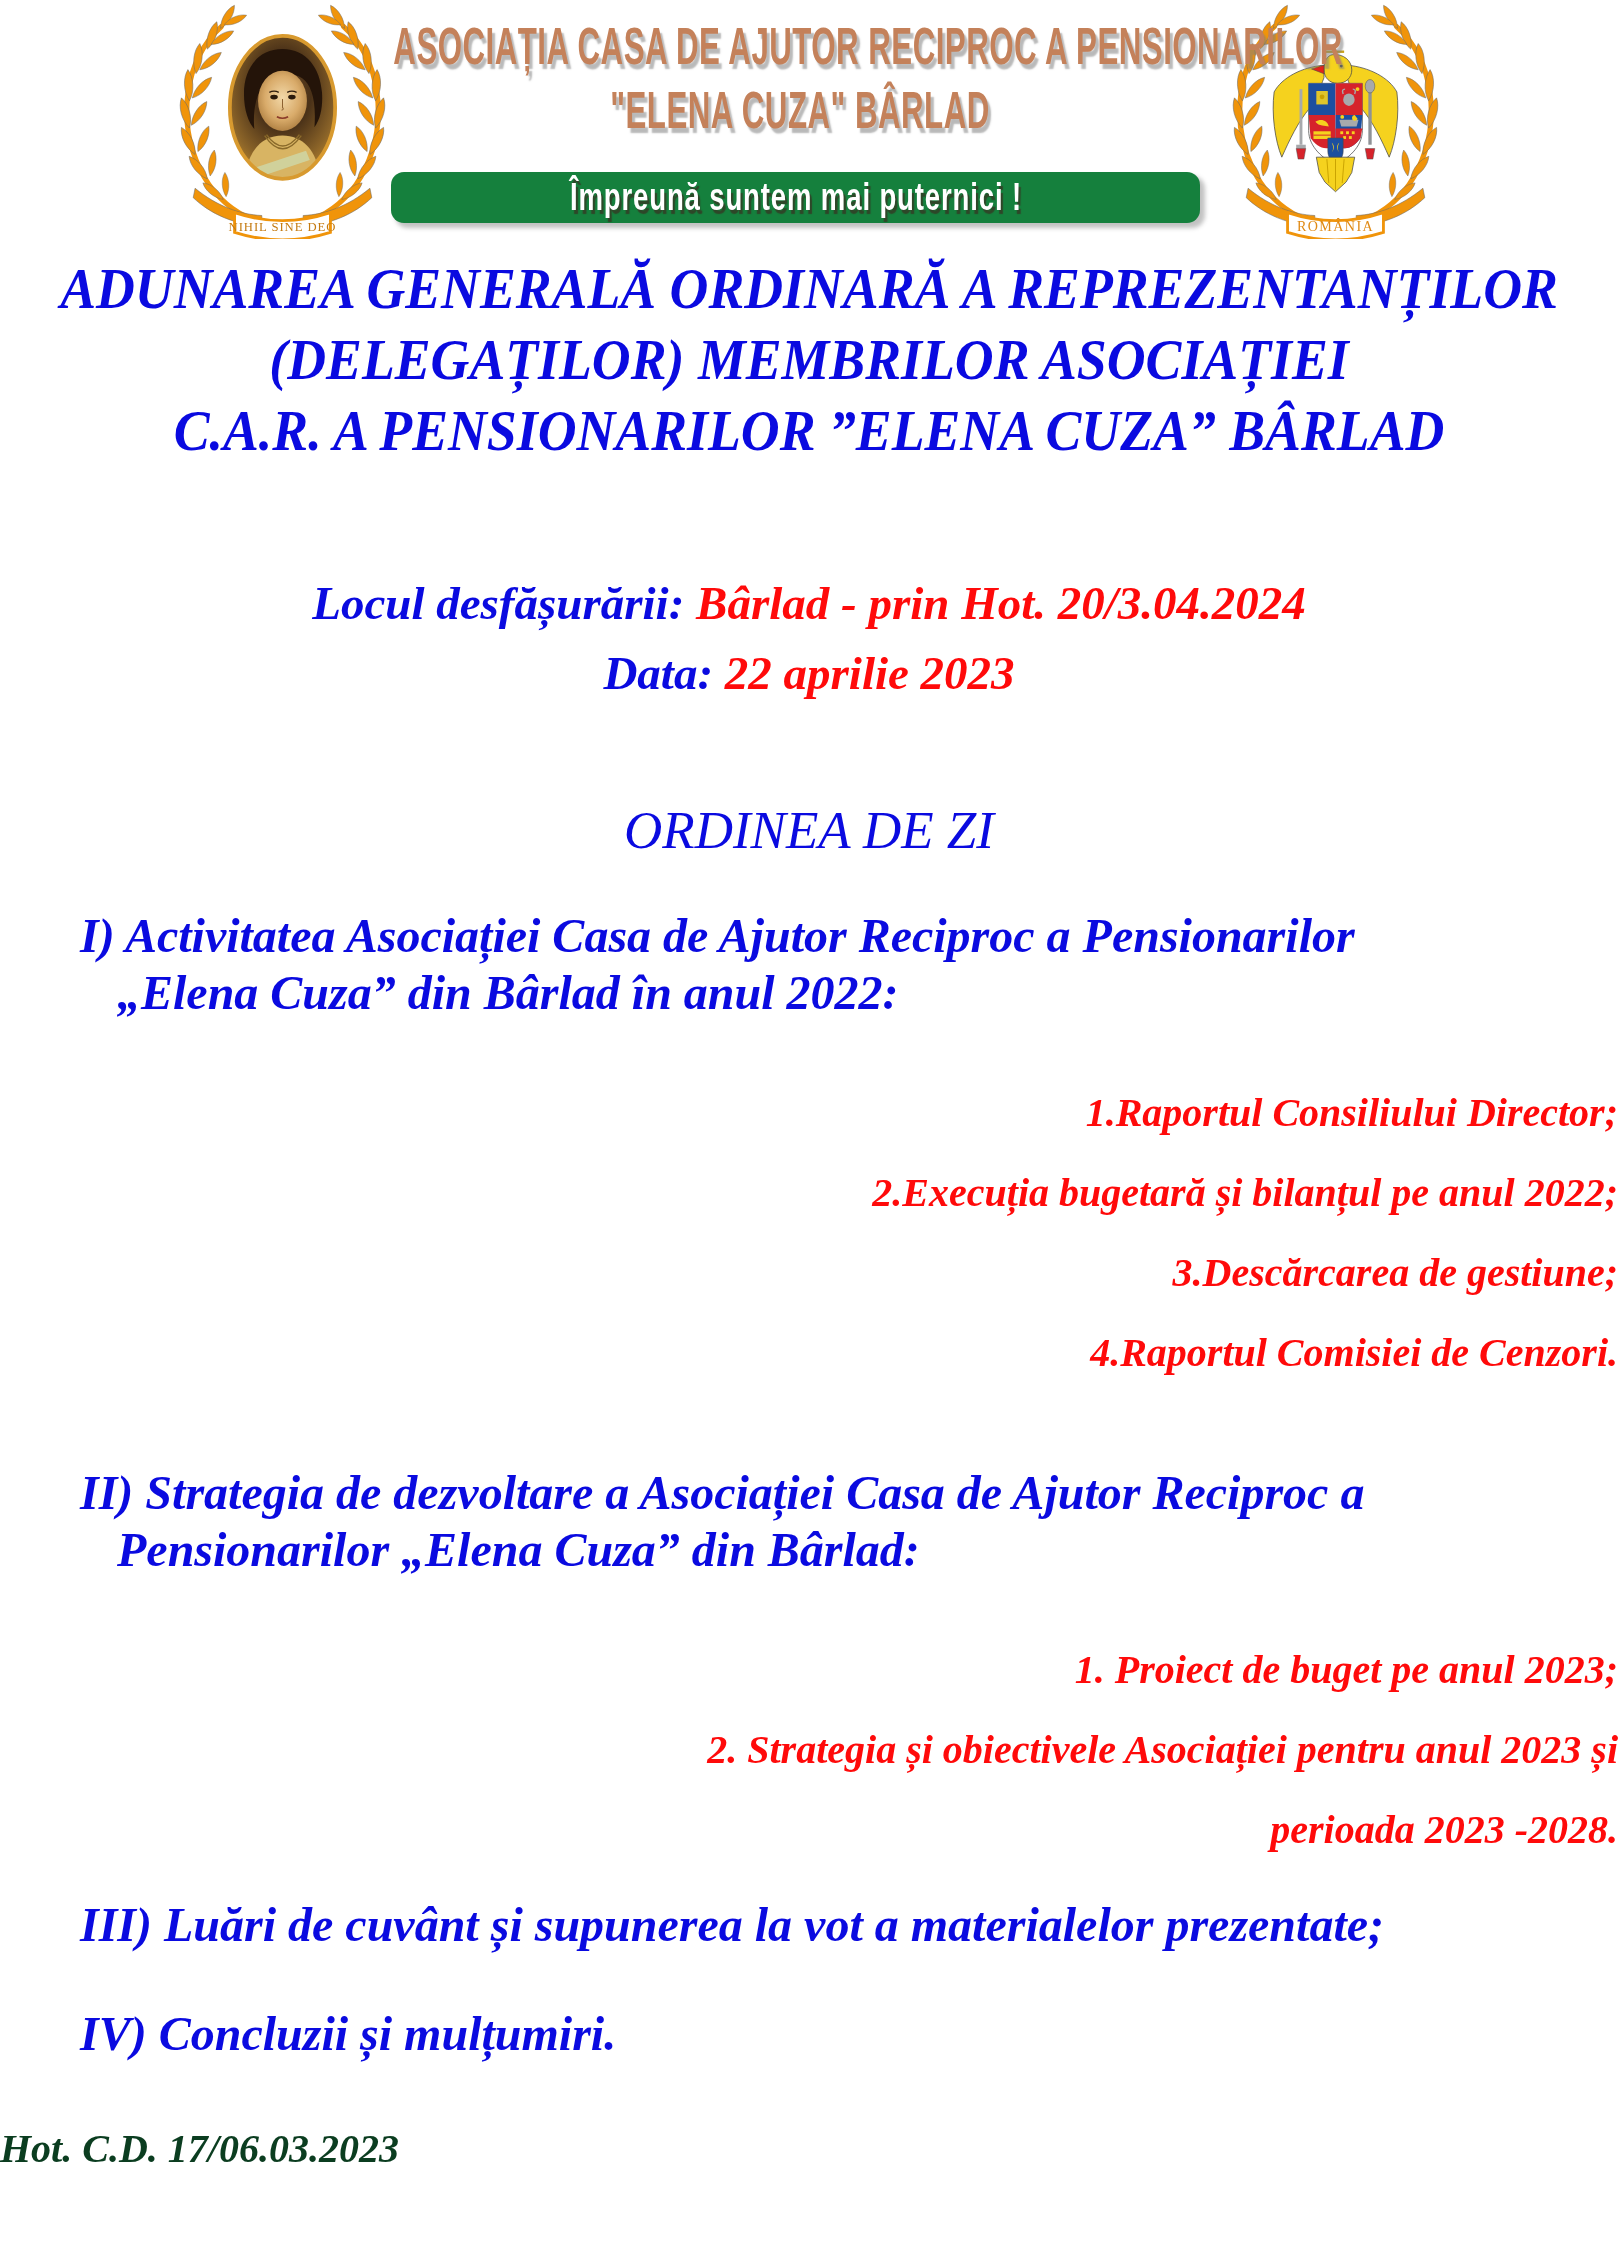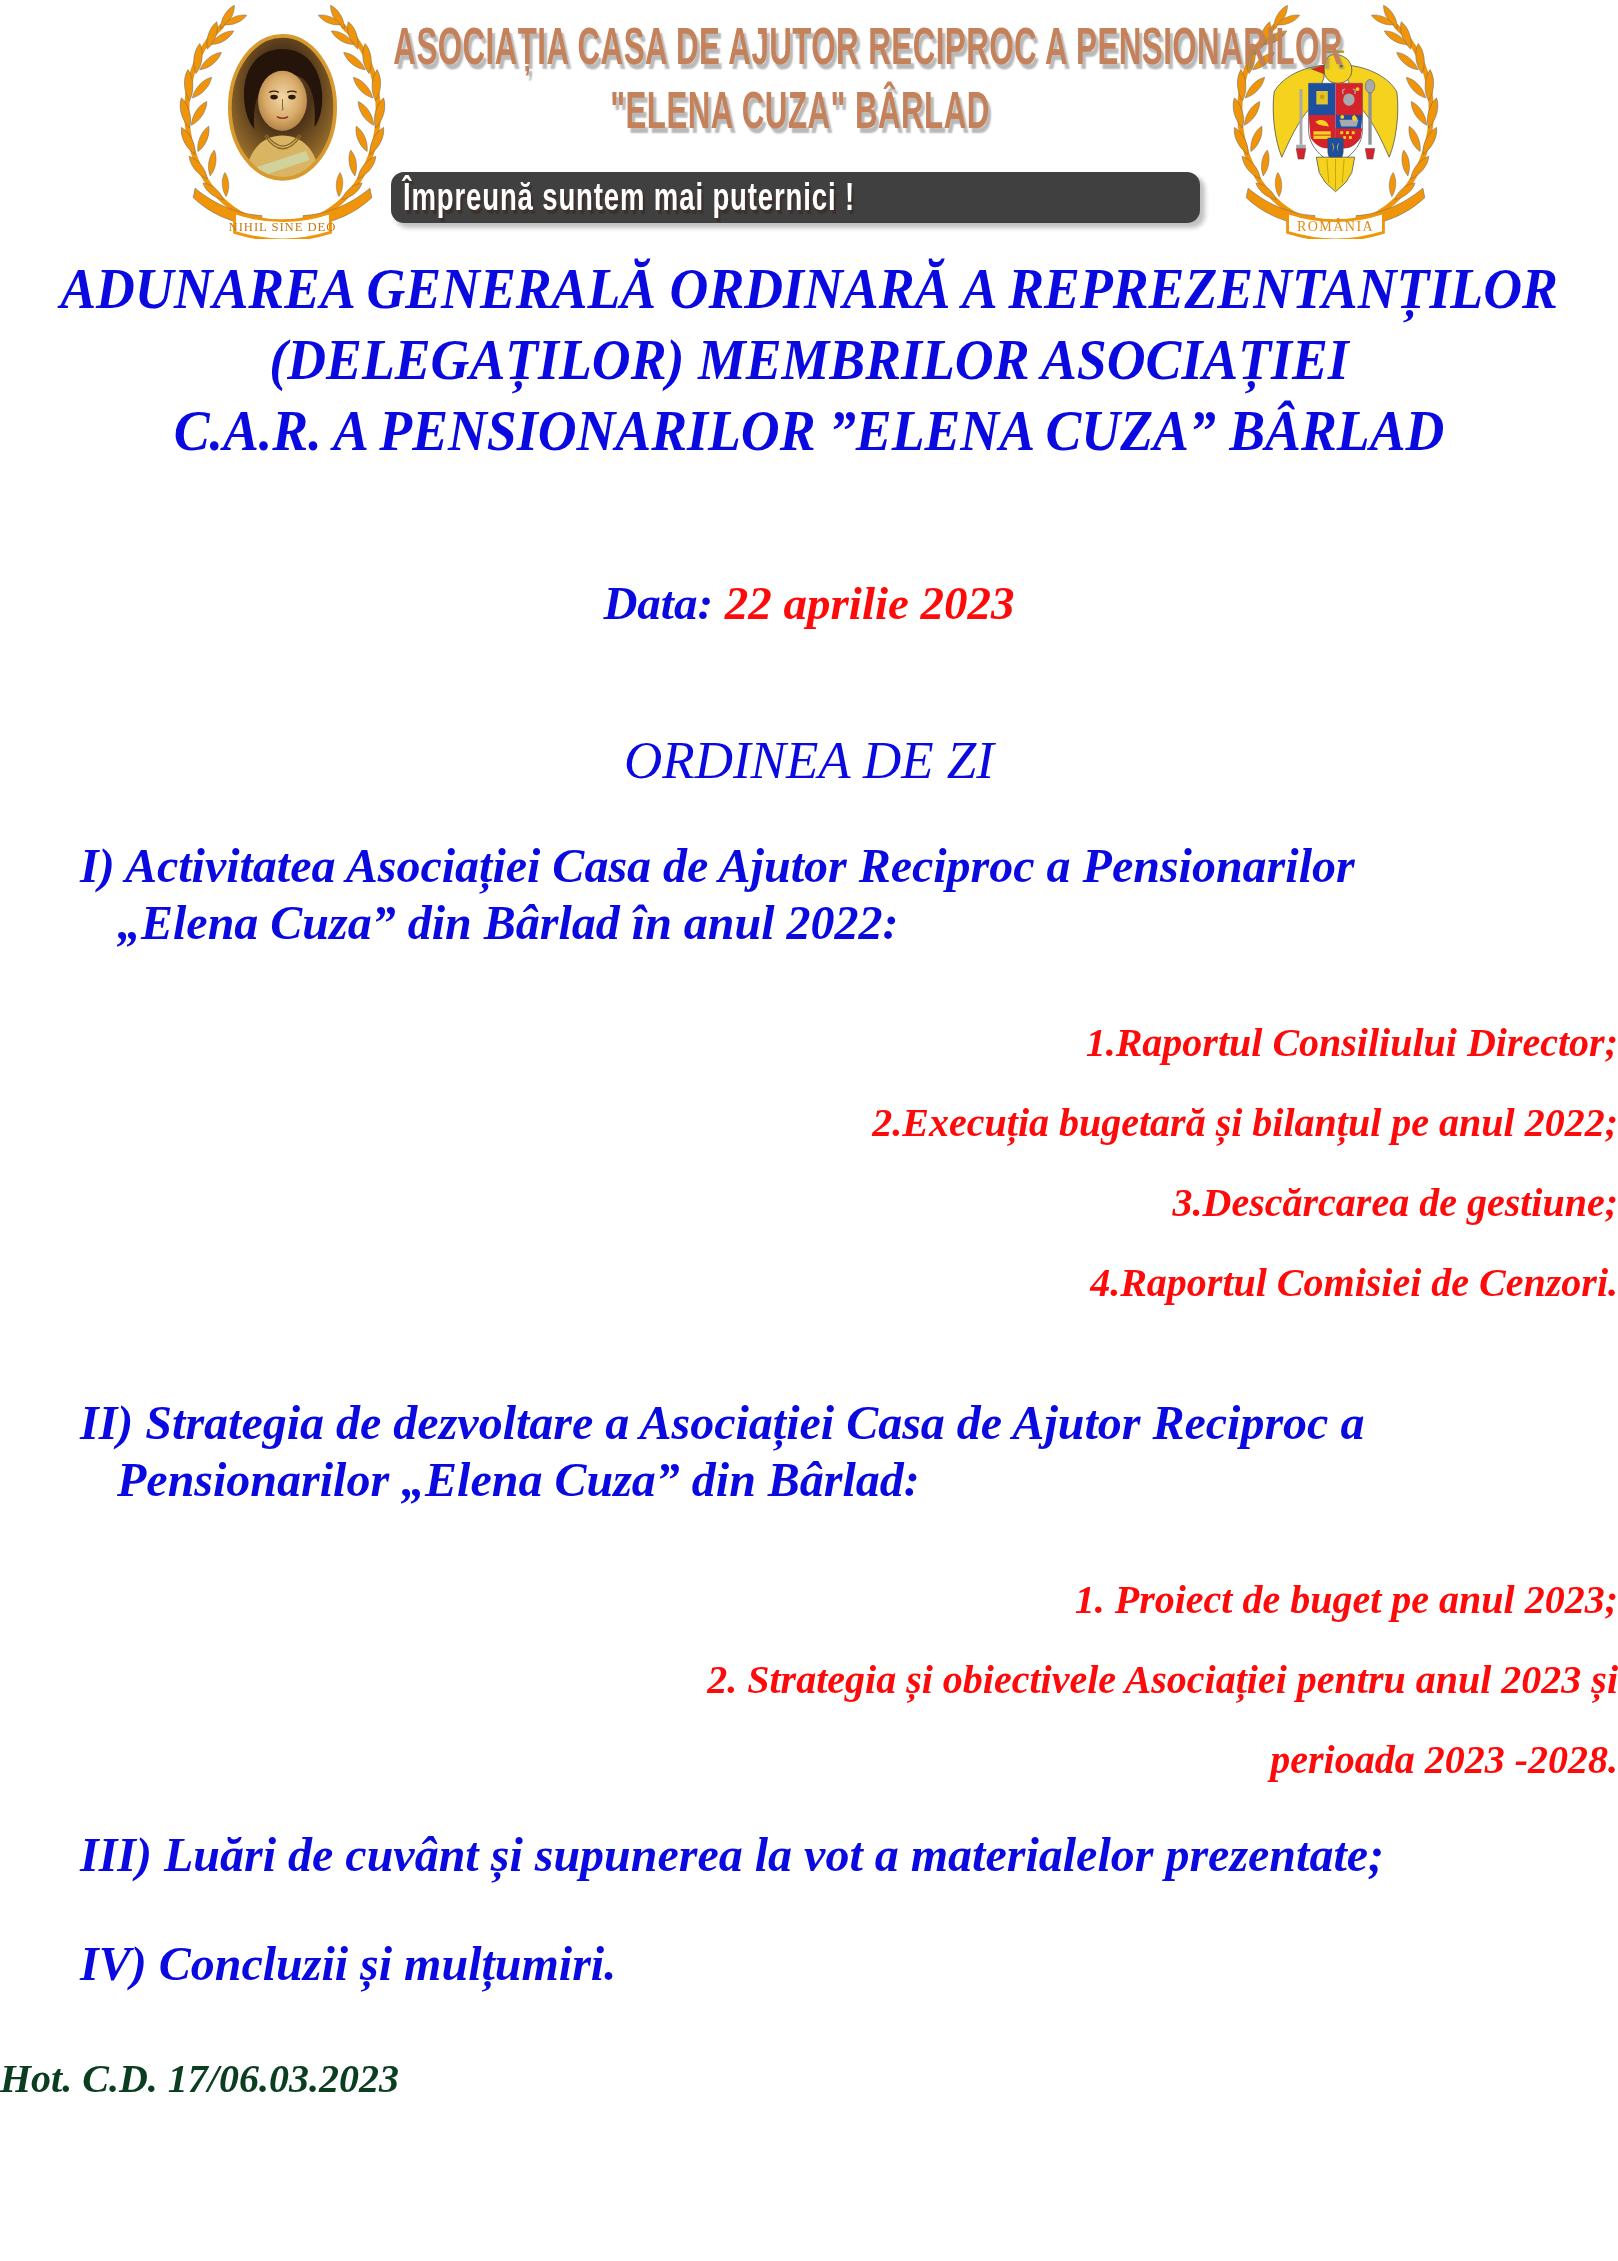--- a/index.html
+++ b/index.html
@@ -66,25 +66,26 @@
     font-size: 34px;
     line-height: 35px;
   }
 
   .motto-banner {
     position: absolute;
     left: 33px;
     top: 164px;
     width: 809px;
     height: 51px;
-    background: #404040;
+    background: #15803d;
     border-radius: 13px;
     box-shadow: 4.7px 4.7px 4.7px rgba(120,120,120,0.45);
     display: flex;
     align-items: center;
+    justify-content: center;
   }
   .motto-text {
     font-family: "Liberation Sans Narrow", "Liberation Sans", sans-serif;
     font-weight: bold;
     font-size: 29px;
     color: #ffffff;
     letter-spacing: 0.9px;
     white-space: nowrap;
     text-shadow: 2.4px 2.4px 0.9px rgba(60,40,30,0.65);
     transform: scaleX(0.95) scaleY(1.35);
@@ -431,20 +432,24 @@
 <div class="doc-body">
 
   <div class="main-title">
     <div class="line t1">ADUNAREA GENERALĂ ORDINARĂ A REPREZENTANȚILOR</div>
     <div class="line t2">(DELEGAȚILOR) MEMBRILOR ASOCIAȚIEI</div>
     <div class="line t3">C.A.R. A PENSIONARILOR ”ELENA CUZA” BÂRLAD</div>
   </div>
 
   <div class="meeting-info">
     <div class="line">
+      <span class="lbl-blue">Locul desfășurării:</span>
+      <span class="val-red">Bârlad - prin Hot. 20/3.04.2024</span>
+    </div>
+    <div class="line">
       <span class="lbl-blue">Data:</span>
       <span class="val-red">22 aprilie 2023</span>
     </div>
   </div>
 
   <div class="agenda-heading">ORDINEA DE ZI</div>
 
   <div class="agenda">
 
     <div class="sec-item">

